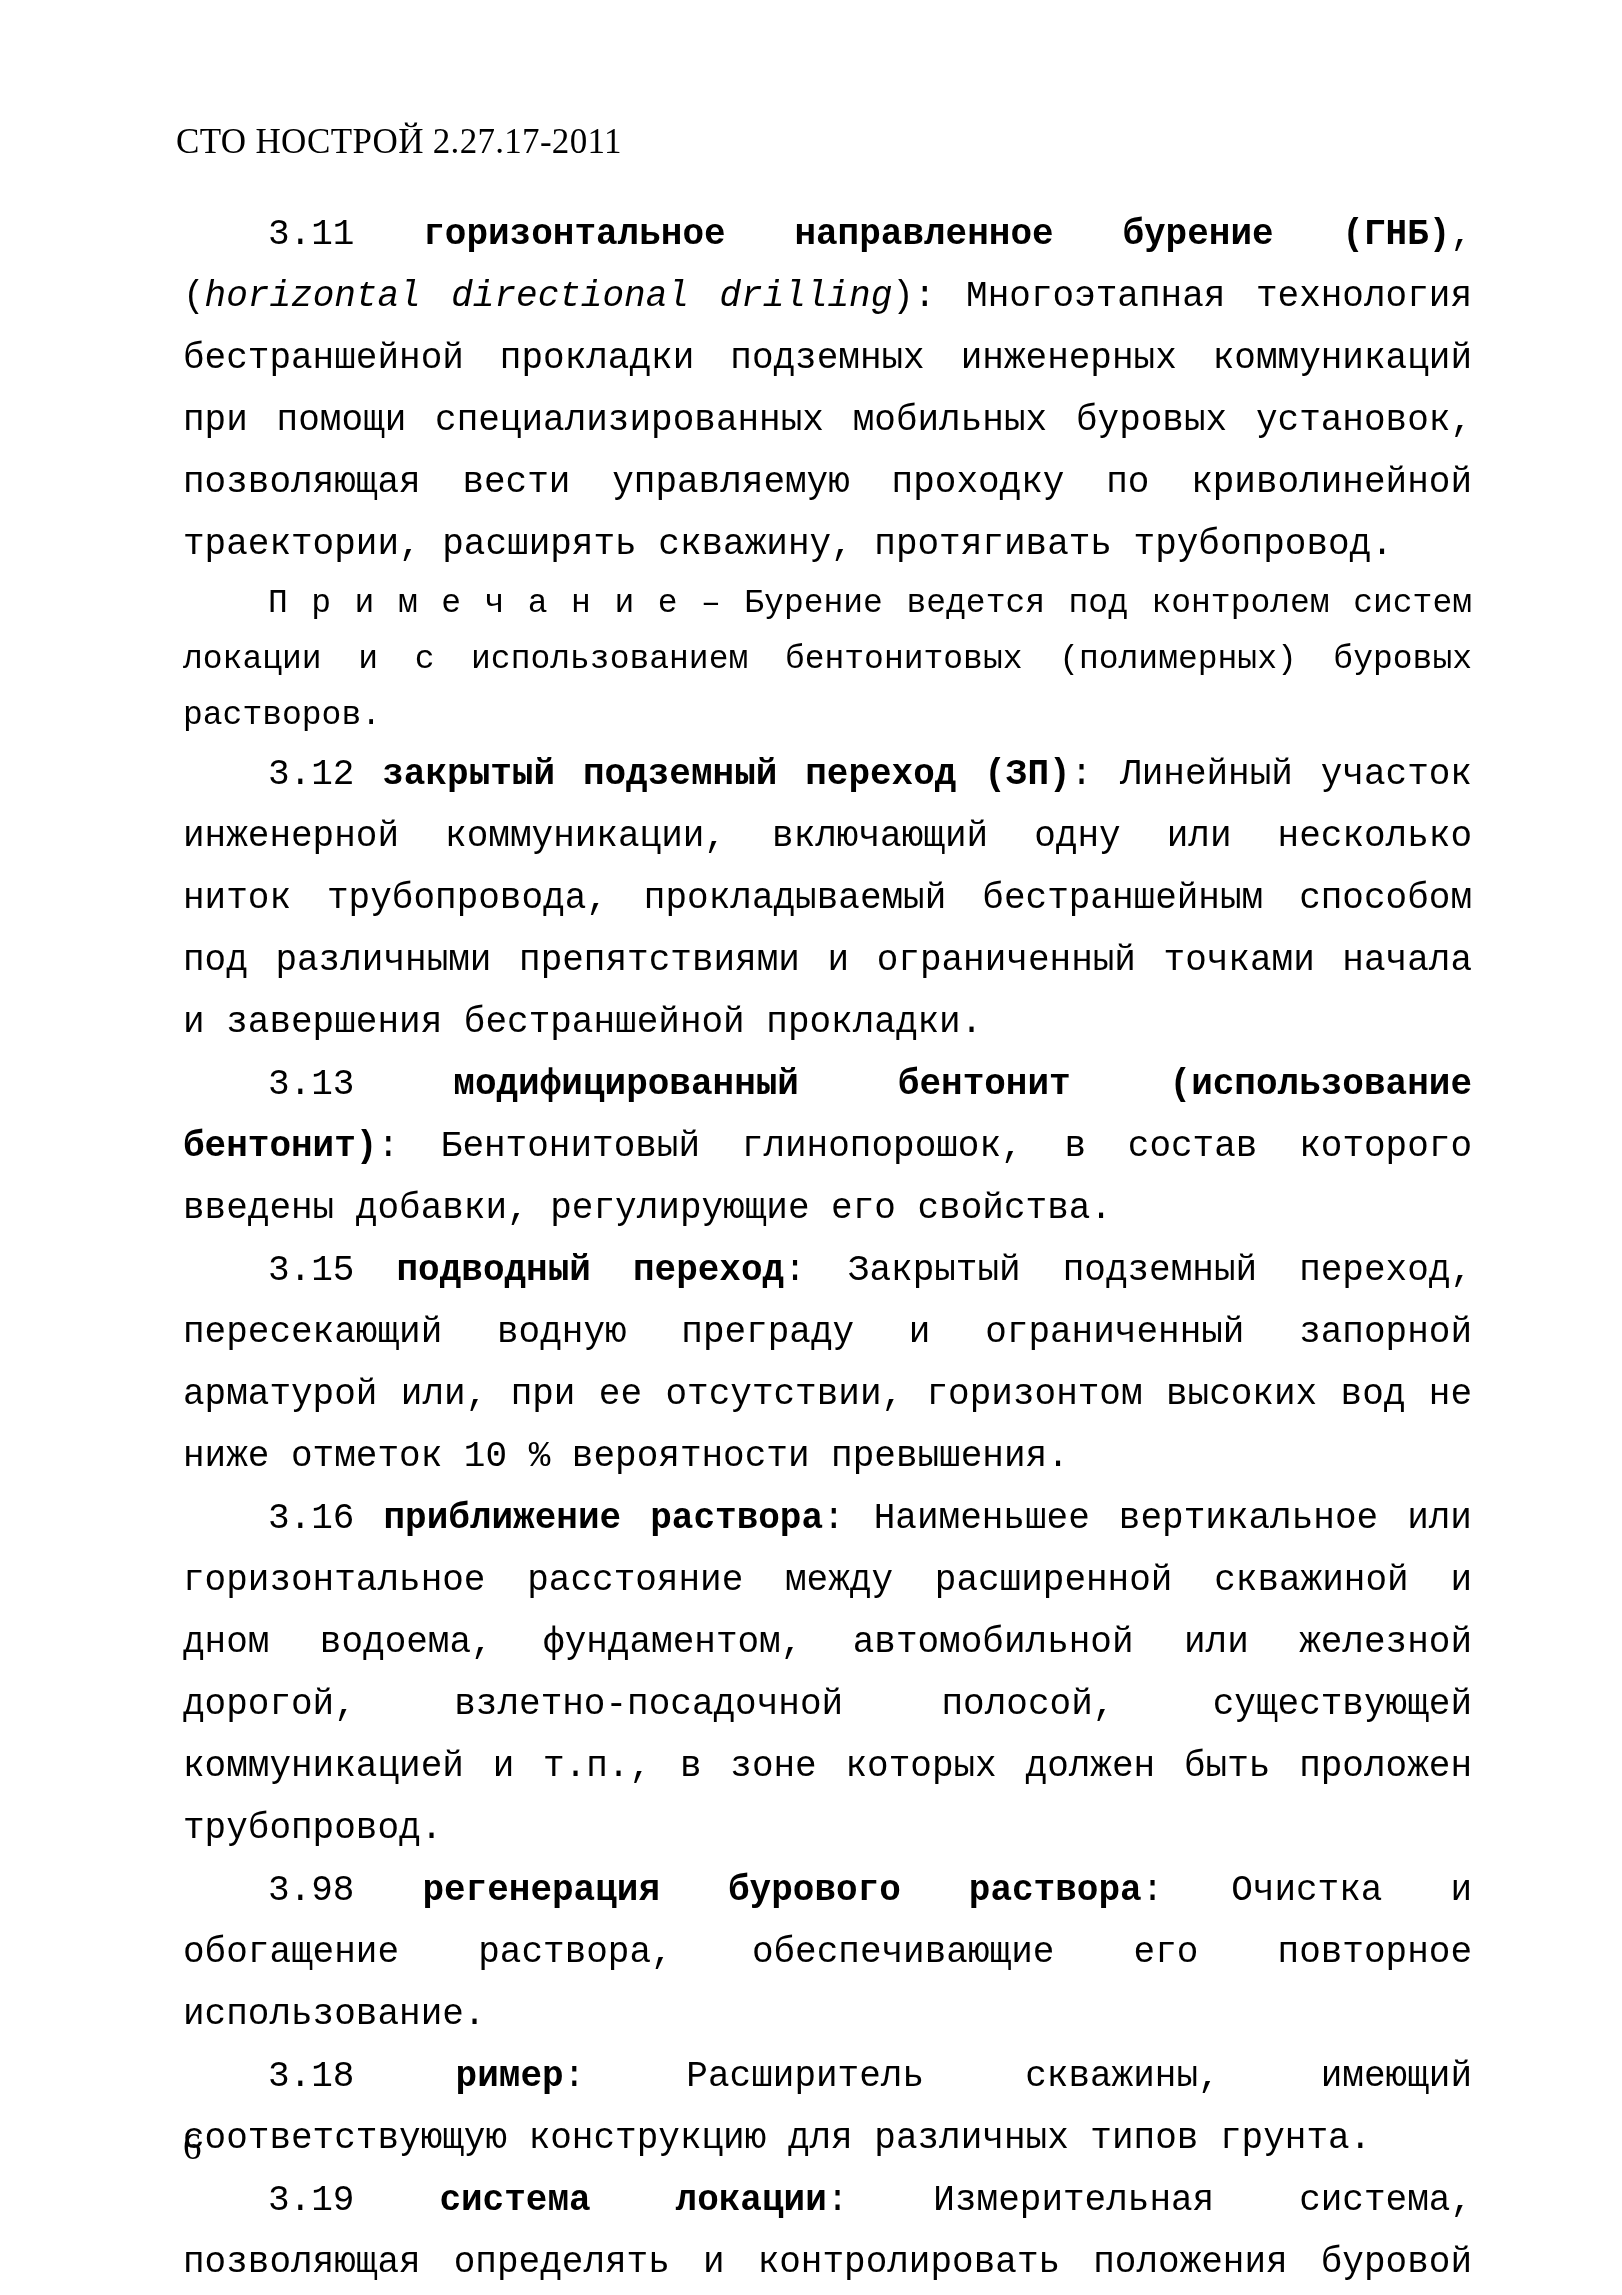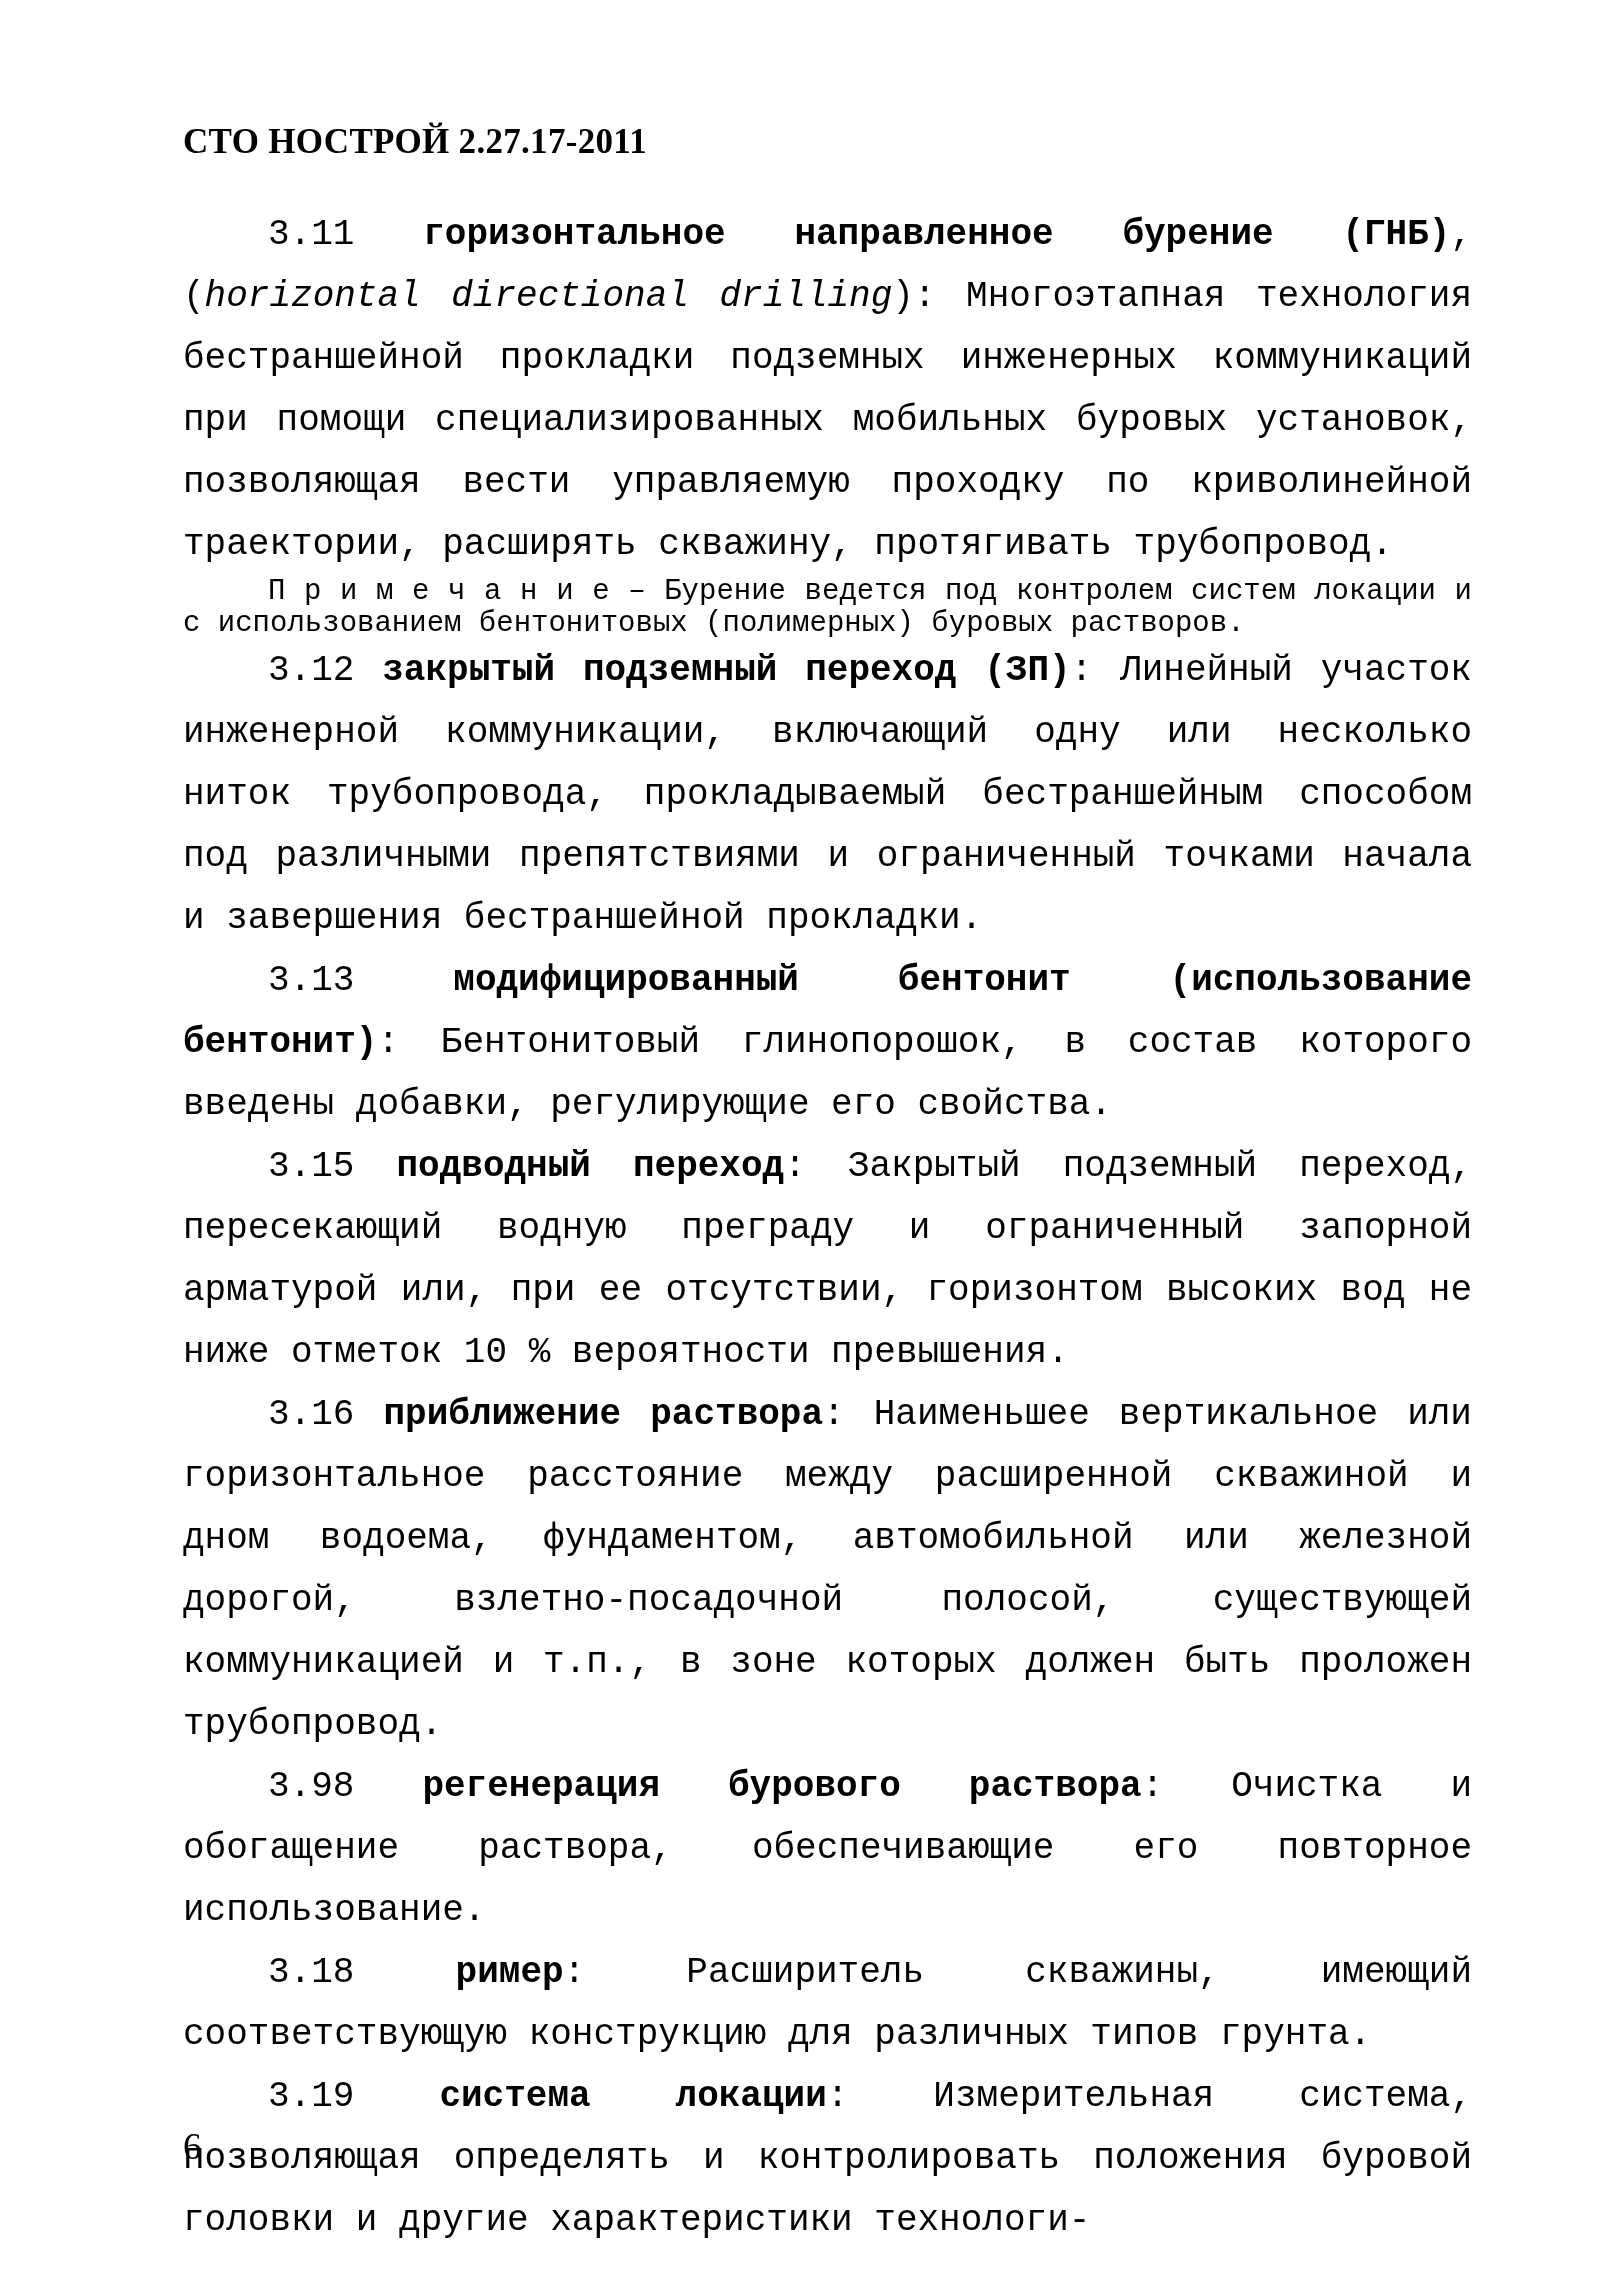--- a/index.html
+++ b/index.html
@@ -13,44 +13,44 @@
     width: 1623px;
     height: 2295px;
     background: #ffffff;
     color: #000000;
     font-family: "Liberation Serif", serif;
     overflow: hidden;
   }
   .doc-header {
     position: absolute;
     top: 122px;
-    left: 183px;
+    left: 176px;
     font-size: 35px;
-    font-weight: bold;
+    font-weight: normal;
     letter-spacing: 0.3px;
   }
   .doc-content {
     position: absolute;
     top: 204px;
     left: 183px;
     width: 1289px;
     font-family: Liberation Mono, monospace;
   }
   p.para {
     margin: 0;
     text-align: justify;
     text-indent: 85px;
   }
   p.body {
     font-size: 36px;
     line-height: 62px;
   }
   p.note {
-    font-size: 29px;
-    line-height: 32px;
+    font-size: 33px;
+    line-height: 56px;
   }
   .bold { font-weight: bold; }
   .italic { font-style: italic; }
   .page-number {
     position: absolute;
     left: 183px;
     top: 2125px;
     font-size: 37px;
   }
 </style>

